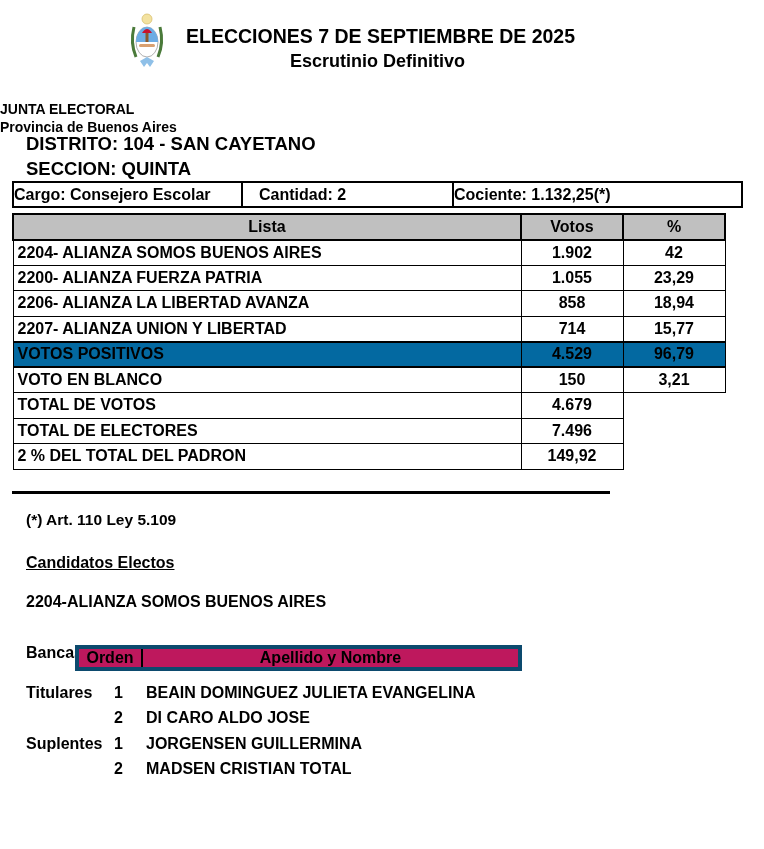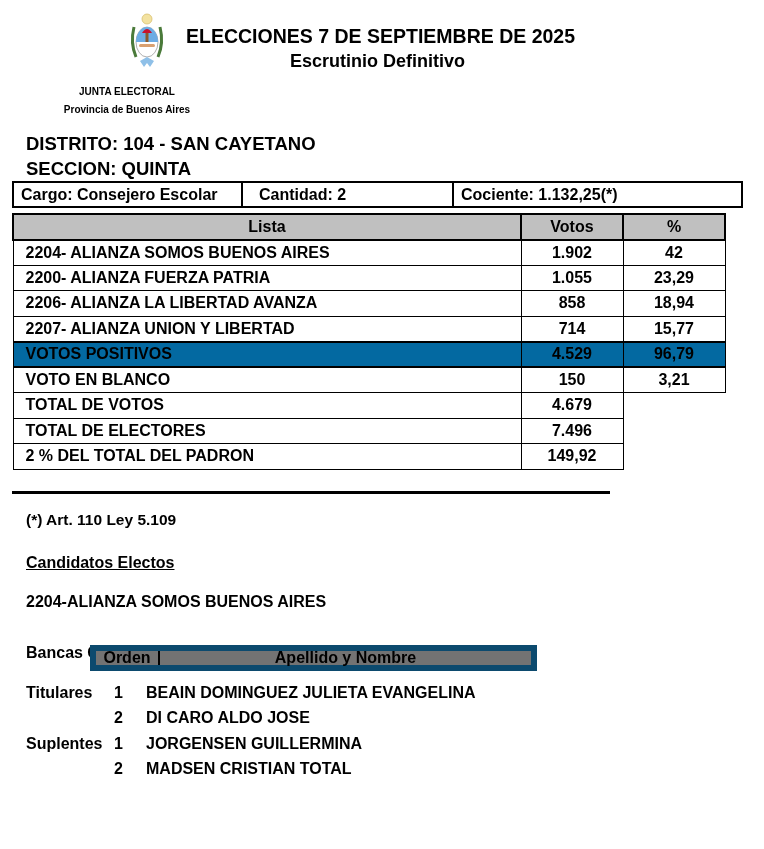--- a/index.html
+++ b/index.html
@@ -2,48 +2,48 @@
 <html><head>
 <meta charset="utf-8">
 <style>
   * { box-sizing: border-box; margin: 0; padding: 0; }
   html, body { width: 764px; height: 849px; background: #ffffff; overflow: hidden; }
   body { position: relative; font-family: "Liberation Sans", sans-serif; font-weight: bold; color: #000; }
   .abs { position: absolute; }
   .crest { left: 128px; top: 13px; width: 38px; height: 62px; }
   .title { left: 186px; top: 25px; font-size: 19.5px; white-space: nowrap; }
   .subtitle { left: 290px; top: 51px; font-size: 18px; white-space: nowrap; }
-  .junta { left: 0; width: 254px; top: 83px; text-align: center; font-size: 10px; line-height: 18px; }
+  .junta { left: 0; width: 254px; top: 100px; font-size: 14px; line-height: 18px; }
   .distrito { left: 26px; top: 133px; font-size: 18.5px; white-space: nowrap; }
   .seccion { left: 26px; top: 158px; font-size: 18.5px; white-space: nowrap; }
 
   .cargo-box { left: 12px; top: 181px; width: 731px; height: 27px; border: 2px solid #000; display: flex; font-size: 16px; }
-  .cargo-box > div { height: 100%; display: flex; align-items: center; padding-left: 7px; white-space: nowrap; }
+  .cargo-box > div { height: 100%; display: flex; align-items: center; white-space: nowrap; }
   .cargo-box .c1 { width: 229px; border-right: 2px solid #000; }
   .cargo-box .c2 { width: 211px; border-right: 2px solid #000; padding-left: 16px; }
   .cargo-box .c3 { flex: 1; }
 
   table.res { position: absolute; left: 12px; top: 213px; border-collapse: collapse; font-size: 16px; }
-  table.res td, table.res th { height: 25.5px; padding: 0 12px; white-space: nowrap; }
+  table.res td, table.res th { height: 25.5px; padding: 0 4px; white-space: nowrap; }
   table.res th { background: #c0c0c0; border: 2px solid #000; font-weight: bold; text-align: center; }
   table.res td { border: 1px solid #000; }
   table.res td.num { text-align: center; }
   table.res tr.grey td { background: #0369a1; border-top: 2px solid #000; border-bottom: 2px solid #000; }
   table.res td.empty { border: none; background: transparent; }
   .col-lista { width: 508px; }
   .col-votos { width: 102px; }
   .col-pct { width: 102px; }
 
   .rule { left: 12px; top: 491px; width: 598px; height: 3px; background: #000; }
   .footnote { left: 26px; top: 511px; font-size: 15.5px; white-space: nowrap; }
   .cand-title { left: 26px; top: 554px; font-size: 16px; text-decoration: underline; white-space: nowrap; }
   .party { left: 26px; top: 593px; font-size: 16px; white-space: nowrap; }
   .bancas { left: 26px; top: 618px; font-size: 16px; white-space: nowrap; margin-top: 26px; }
 
-  .cand-head { left: 90px; top: 645px; width: 447px; height: 26px; border: 6px solid #0c4a6e; background: #737373; display: flex; font-size: 16px; }
+  .cand-head { left: 75px; top: 645px; width: 447px; height: 26px; border: 4px solid #0c4a6e; background: #be185d; display: flex; font-size: 16px; }
   .cand-head .h1 { width: 64px; border-right: 2px solid #000; display: flex; align-items: center; justify-content: center; }
   .cand-head .h2 { flex: 1; display: flex; align-items: center; justify-content: center; }
 
   .cand-list { left: 26px; top: 680px; font-size: 16px; }
   .cand-row { display: flex; height: 25.5px; align-items: center; white-space: nowrap; }
   .cand-row .grp { width: 88px; }
   .cand-row .ord { width: 32px; }
 </style>
 </head>
 <body>

